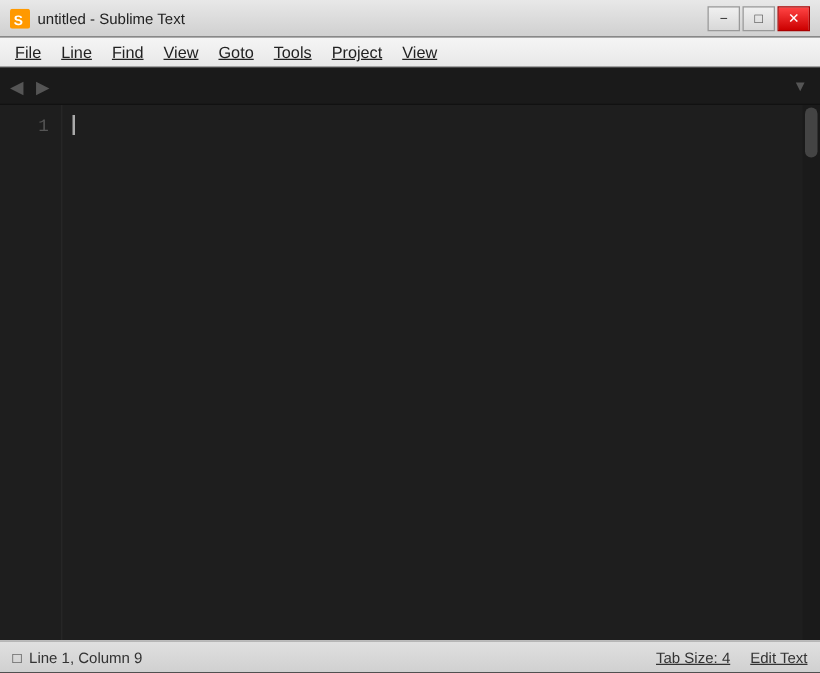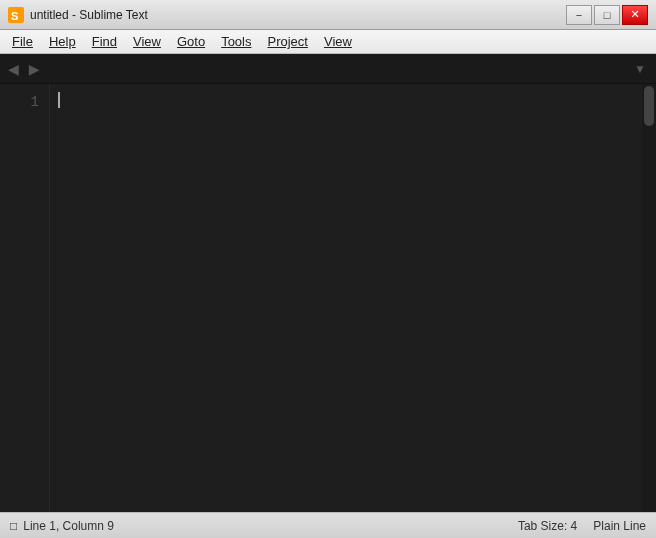--- a/index.html
+++ b/index.html
@@ -83,21 +83,21 @@
 
     
     .status-bar {
       display: flex; align-items: center; justify-content: space-between;
       background: linear-gradient(to bottom, #e0e0e0, #d0d0d0);
       height: 26px; padding: 0 10px;
       border-top: 1px solid #bbb; font-size: 12px; color: #333;
     }
     .status-left { display: flex; align-items: center; gap: 6px; }
     .status-icon { font-size: 12px; }
-    .status-right { display: flex; gap: 16px; }
+    .status-right { display: flex; gap: 16px; text-decoration: underline; }
   </style>
 </head>
 <body>
 
 <div class="title-bar">
   <div class="title-bar-left">
     <div class="title-bar-icon">
       <svg viewBox="0 0 16 16" xmlns="http://www.w3.org/2000/svg">
         <rect width="16" height="16" rx="2" fill="#f90"></rect>
         <text x="3" y="13" font-size="11" fill="white" font-weight="bold">S</text>
@@ -107,21 +107,21 @@
   </div>
   <div class="title-bar-controls">
     <button class="tb-btn">−</button>
     <button class="tb-btn">□</button>
     <button class="tb-btn close">✕</button>
   </div>
 </div>
 
 <div class="menu-bar">
   <span class="menu-item">File</span>
-  <span class="menu-item">Help</span>
+  <span class="menu-item">Line</span>
   <span class="menu-item">Find</span>
   <span class="menu-item">View</span>
   <span class="menu-item">Goto</span>
   <span class="menu-item">Tools</span>
   <span class="menu-item">Project</span>
   <span class="menu-item">View</span>
 </div>
 
 <div class="tab-bar">
   <div class="tab-nav">
@@ -145,15 +145,15 @@
   </div>
 </div>
 
 <div class="status-bar">
   <div class="status-left">
     <span class="status-icon">□</span>
     <span>Line 1, Column 9</span>
   </div>
   <div class="status-right">
     <span>Tab Size: 4</span>
-    <span>Plain Line</span>
+    <span>Edit Text</span>
   </div>
 </div>
 
 </body></html>

